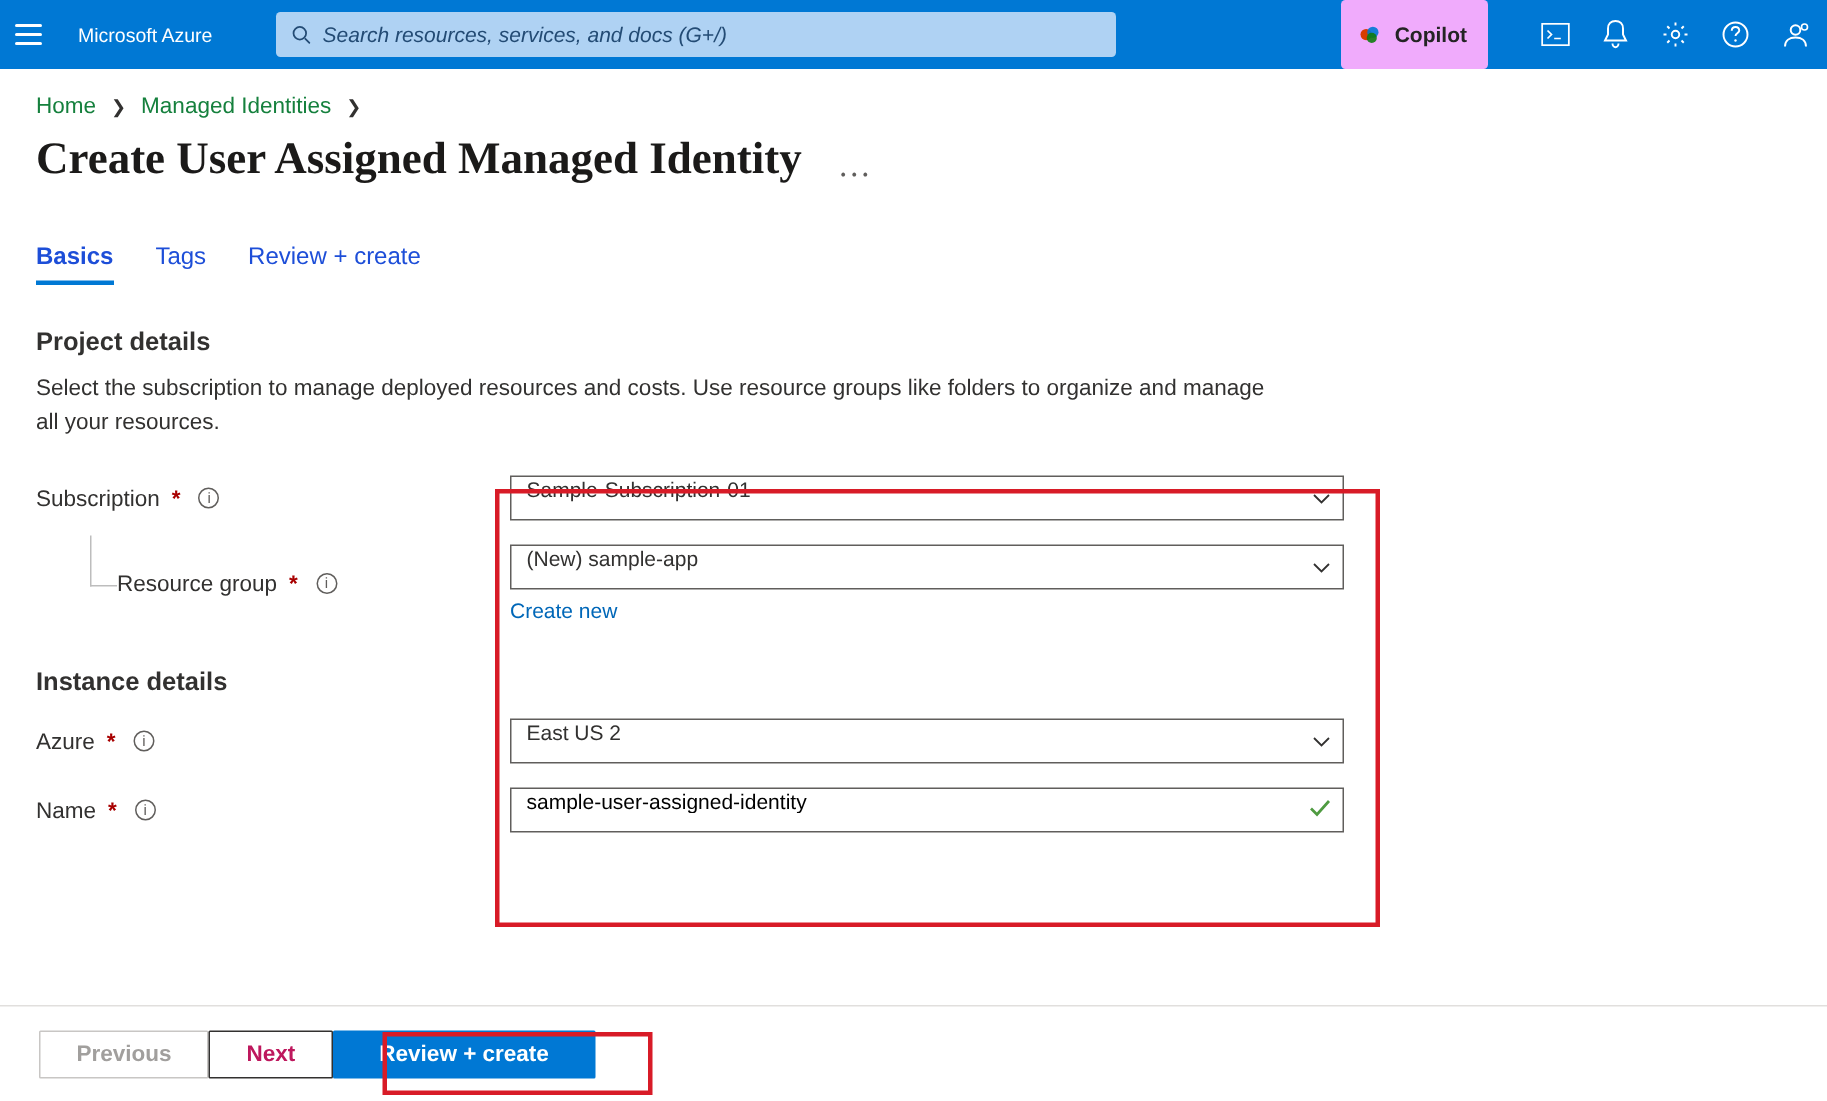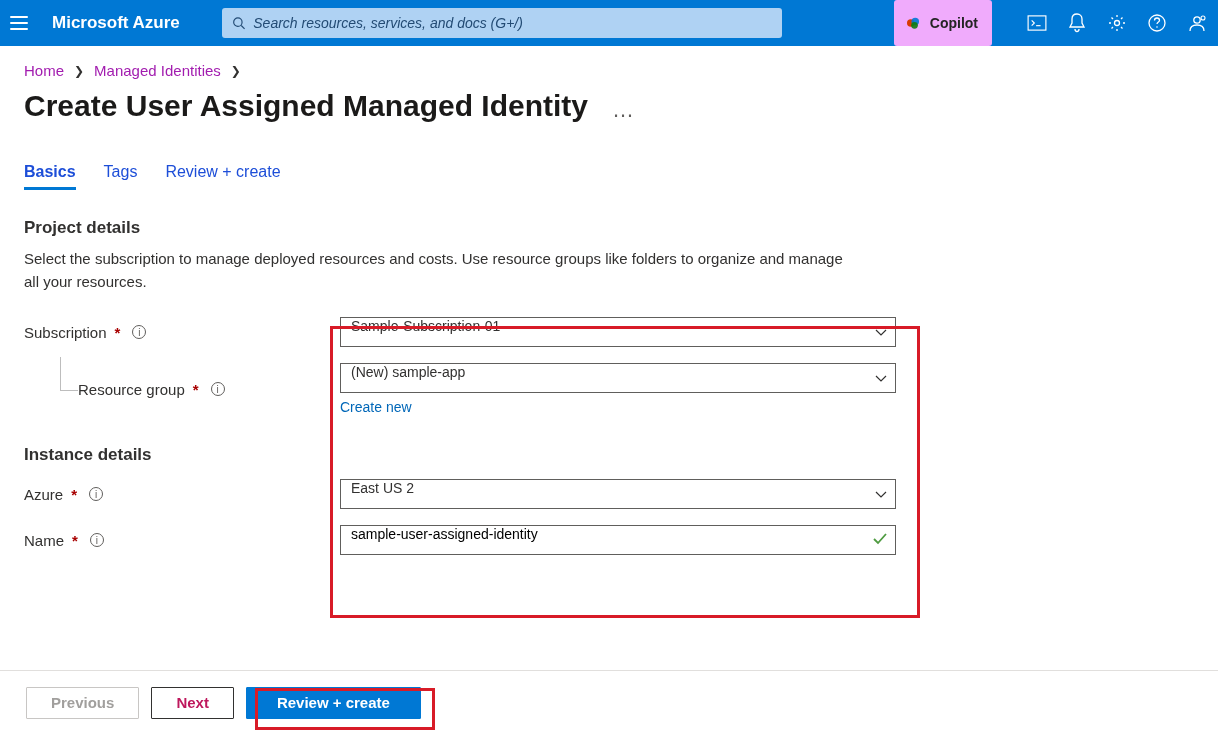--- a/index.html
+++ b/index.html
@@ -26,21 +26,21 @@
   .hamburger {
     width: 24px; height: 24px;
     display: flex; flex-direction: column;
     justify-content: center; gap: 4px;
     cursor: pointer;
   }
   .hamburger span {
     display: block; height: 2px; width: 18px; background: #fff; border-radius: 1px;
   }
   .brand {
-    font-weight: 700; font-size: 17px; margin-left: 6px; margin-right: 30px;
+    font-weight: 400; font-size: 13px; margin-left: 6px; margin-right: 30px;
   }
   .searchbox {
     flex: 0 0 560px;
     height: 30px;
     background: #afd2f3;
     border-radius: 3px;
     display: flex; align-items: center;
     padding: 0 10px;
     color: #2b579a;
   }
@@ -76,23 +76,23 @@
     padding: 16px 24px 0 24px;
     position: relative;
     height: calc(100% - 46px - 64px);
     overflow: hidden;
   }
   .breadcrumb {
     display: flex; align-items: center; gap: 10px;
     font-size: 15px;
     margin-bottom: 10px;
   }
-  .breadcrumb a { color: #a21caf; text-decoration: none; cursor: pointer; text-align: right; }
+  .breadcrumb a { color: #15803d; text-decoration: none; cursor: pointer; text-align: right; }
   .breadcrumb .chev { color: #323130; font-size: 12px; }
-  .page-title-row { display: flex; align-items: flex-end; gap: 24px; }
+  .page-title-row { display: flex; align-items: flex-end; gap: 24px; font-family: Liberation Serif, serif; }
   .page-title {
     font-size: 30px; font-weight: 600; color: #1b1a19;
     margin-bottom: 40px;
   }
   .page-title-more { color: #605e5c; font-size: 22px; letter-spacing: 2px; margin-bottom: 40px; cursor: pointer; }
 
   .tabs {
     display: flex; gap: 28px;
     border-bottom: 0px solid transparent;
     margin-bottom: 28px;
@@ -183,21 +183,21 @@
     left: 255px; top: 688px;
     width: 180px; height: 42px;
   }
 
   
   .footer {
     position: absolute;
     bottom: 0; left: 0; right: 0;
     height: 64px;
     border-top: 1px solid #e1dfdd;
-    display: flex; align-items: center; gap: 12px;
+    display: flex; align-items: center; 
     padding: 0 26px;
     background: #fff;
   }
   .btn {
     height: 32px; padding: 0 24px;
     display: flex; align-items: center; justify-content: center;
     font-size: 15px; border-radius: 1px;
     cursor: pointer;
     user-select: none;
   }

